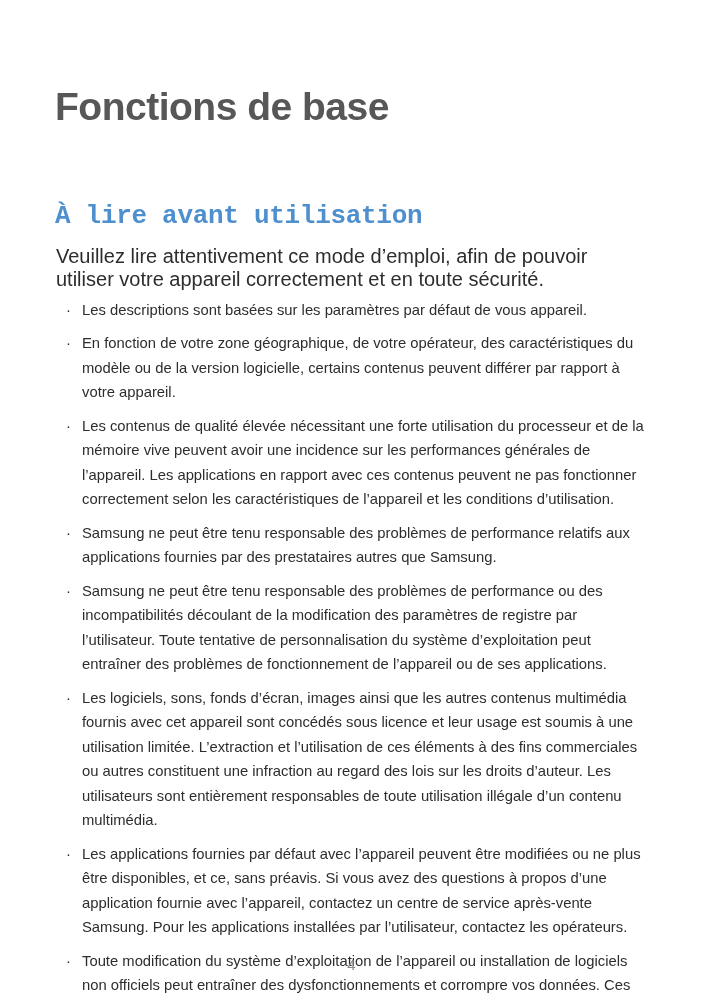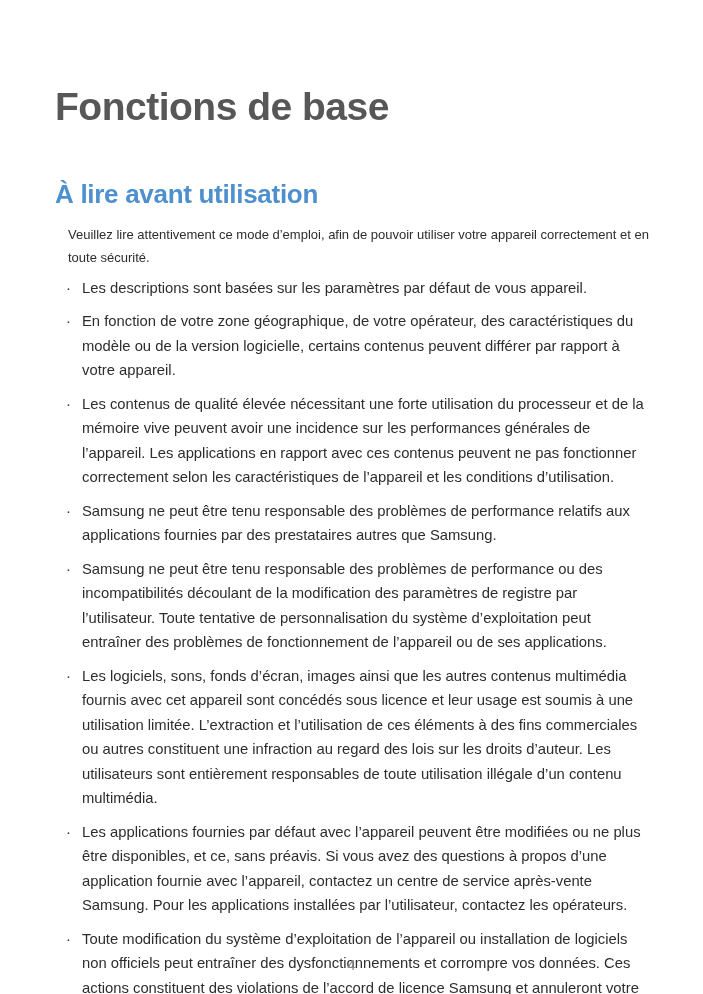--- a/index.html
+++ b/index.html
@@ -12,38 +12,39 @@
     position: relative;
     width: 703px;
     height: 994px;
     background: #ffffff;
     overflow: hidden;
   }
   .content {
     padding: 85px 53px 0 55px;
   }
   .doc-title {
-    margin: 0 0 50px 0;
+    margin: 0 0 72px 0;
     font-size: 39px;
     font-weight: bold;
     letter-spacing: -0.5px;
     color: #575757;
     line-height: 1.15;
   }
   .section-heading {
     margin: 0 0 13px 0;
     font-size: 26px;
     font-weight: bold;
     letter-spacing: -0.3px;
     color: #4e90ce;
     line-height: 1.15;
+    font-family: Liberation Mono, monospace;
   }
   .intro {
-    margin: 0 0 7px 13px;
-    font-size: 13px;
+    margin: 0 0 7px 1px;
+    font-size: 20px;
     line-height: 23px;
     color: #2d2d2d;
   }
   ul.bullet-list {
     list-style: none;
     margin: 0;
     padding: 0;
   }
   ul.bullet-list li {
     position: relative;

